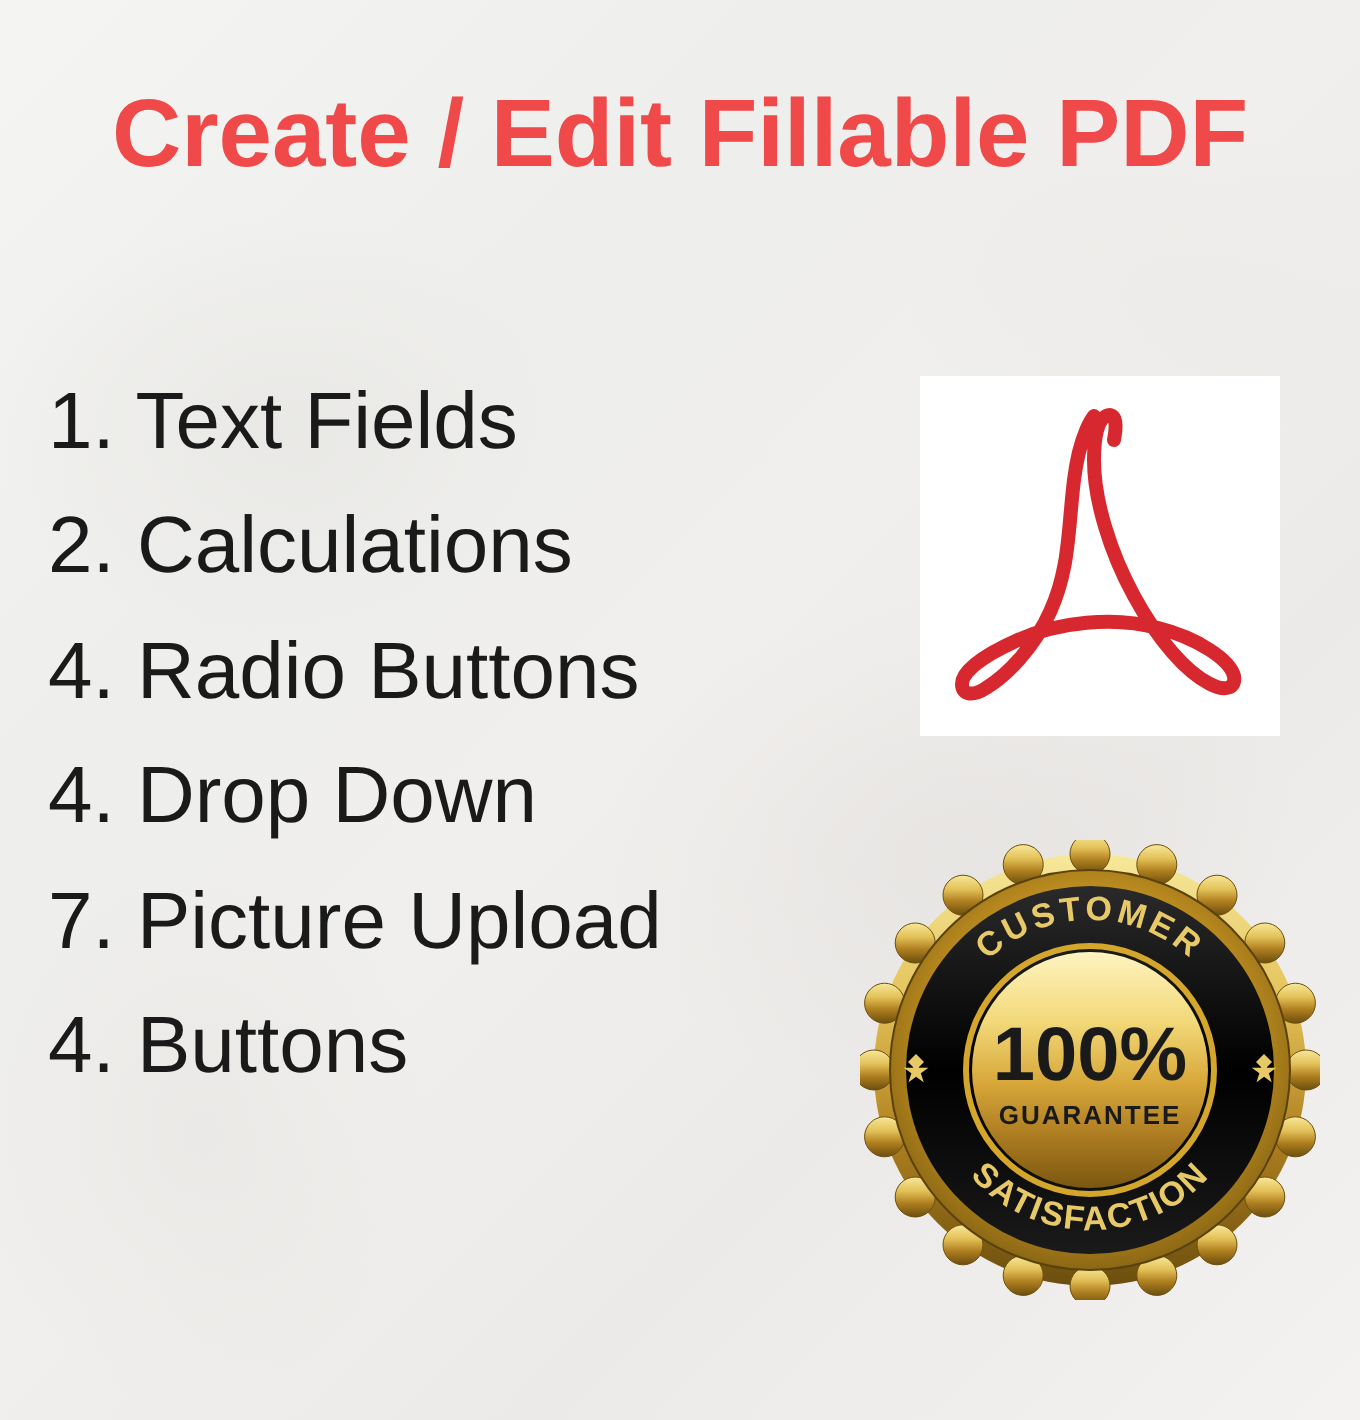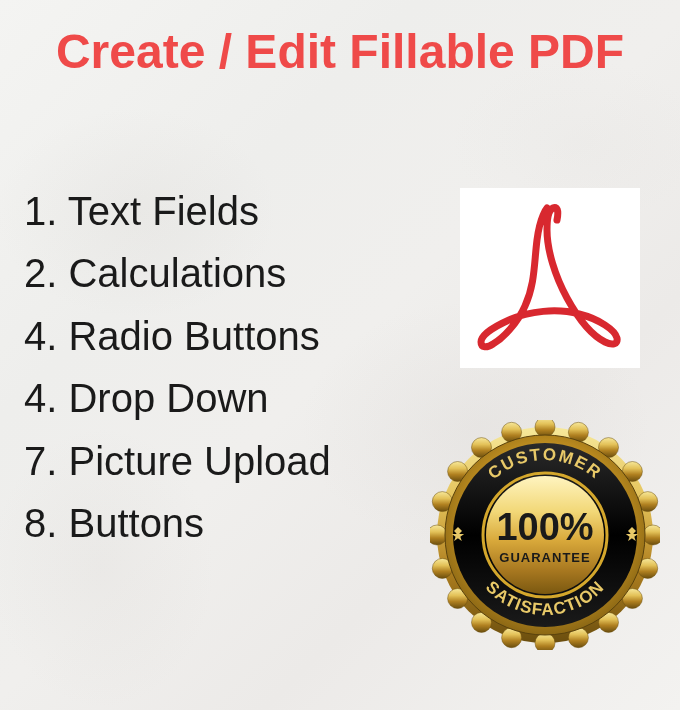--- a/index.html
+++ b/index.html
@@ -19,21 +19,21 @@
       inset: 0;
       background:
         radial-gradient(ellipse 200px 150px at 20% 30%, rgba(200,195,190,0.15), transparent 70%),
         radial-gradient(ellipse 250px 180px at 70% 60%, rgba(190,185,180,0.12), transparent 70%),
         radial-gradient(ellipse 180px 120px at 85% 20%, rgba(210,208,205,0.1), transparent 70%),
         radial-gradient(ellipse 160px 200px at 15% 80%, rgba(195,190,185,0.12), transparent 70%);
       pointer-events: none;
     }
     .title {
       position: absolute;
-      top: 24px;
+      top: 40px;
       left: 0;
       right: 0;
       text-align: center;
       font-size: 48px;
       font-weight: 700;
       color: #ef4a49;
       line-height: 1.18;
       padding: 0 30px;
     }
     .feature-list {
@@ -77,21 +77,21 @@
 <div class="title">
   <span>Create / Edit Fillable PDF</span><br>
 </div>
 
 <div class="feature-list">
   <div class="feature-item">1. Text Fields</div>
   <div class="feature-item">2. Calculations</div>
   <div class="feature-item">4. Radio Buttons</div>
   <div class="feature-item">4. Drop Down</div>
   <div class="feature-item">7. Picture Upload</div>
-  <div class="feature-item">8. Buttons</div>
+  <div class="feature-item">4. Buttons</div>
 </div>
 
 <div class="adobe-box">
   <svg width="150" height="160" viewBox="0 0 150 160">
     <path d="M 72 10
              C 72 10, 65 18, 62 42
              C 59 66, 60 86, 50 108
              C 42 126, 28 140, 18 146
              C 12 150, 6 150, 6 144
              C 6 138, 16 130, 34 122

